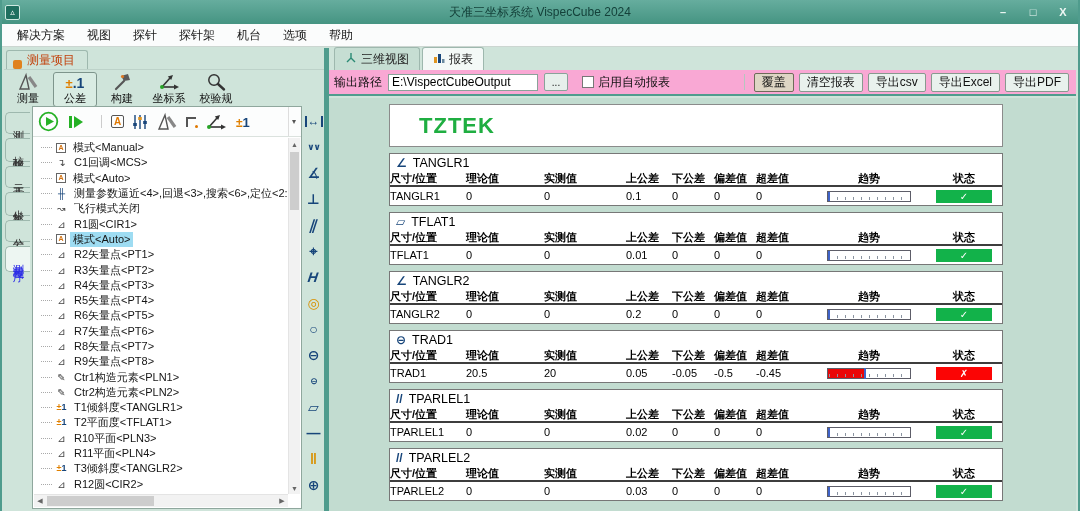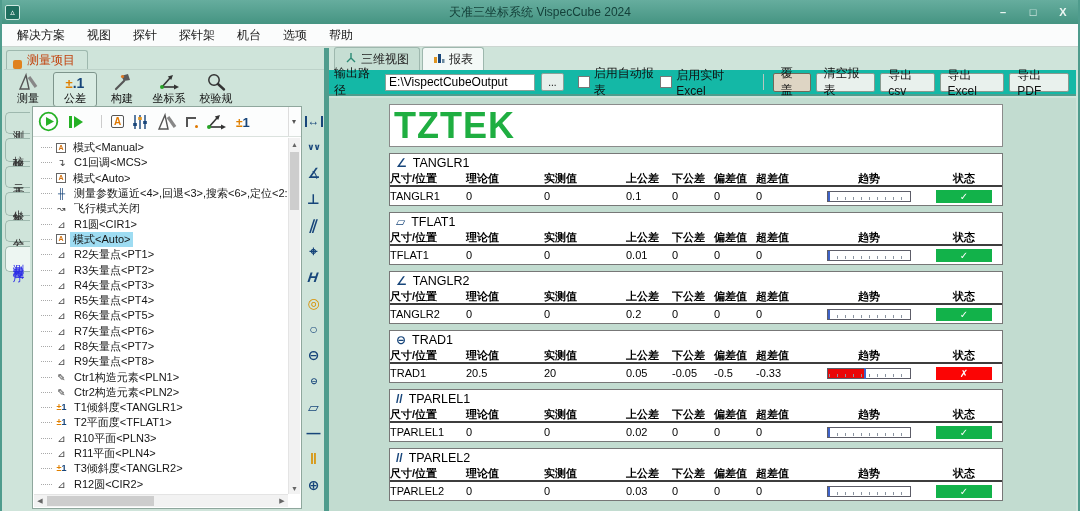--- a/index.html
+++ b/index.html
@@ -73,36 +73,36 @@
   .gdt-btn{width:20px;height:26px;display:flex;align-items:center;justify-content:center;font-size:14px;color:#17457a;font-weight:bold;flex:none}
   .gdt-btn.accent{color:#d89000}
   .g.dist{border-left:2px solid #17457a;border-right:2px solid #17457a;padding:0 1px;line-height:11px;font-size:12px}
   .g.small{font-size:9px;letter-spacing:-1px}
   .skew{transform:skewX(-18deg);display:inline-block}
 
   
   #rtabs{position:absolute;top:0;left:0;right:0;height:22px;display:flex;align-items:flex-end;padding-left:5px;gap:2px}
   .rtab{display:flex;align-items:center;gap:4px;padding:3px 10px 2px;font-size:12px;border:1px solid #9eb8ae;border-bottom:none;border-radius:3px 3px 0 0;background:#c6ded3;color:#222}
   .rtab.sel{background:#f4f9f7}
-  #controls{position:absolute;top:22px;left:0;right:0;height:26px;background:#14b8a6;border-bottom:2px solid #4f9c8d;display:flex;align-items:center;gap:6px;padding:0 5px;font-size:12px;color:#111}
+  #controls{position:absolute;top:22px;left:0;right:0;height:26px;background:#f9a8d4;border-bottom:2px solid #4f9c8d;display:flex;align-items:center;gap:6px;padding:0 5px;font-size:12px;color:#111}
   #outpath-input{width:150px;height:17px;border:1px solid #8aa29a;font-size:12px;padding:0 3px;background:#fff}
   #browse-btn{width:24px;height:18px;font-size:10px;background:#e7efeb;border:1px solid #8aa29a;display:flex;align-items:center;justify-content:center;border-radius:2px}
   .cgroup{display:flex;align-items:center;gap:4px}
   .cgroup.first{margin-left:8px}
   .cbox{width:12px;height:12px;border:1px solid #777;background:#fff;flex:none}
   #spacer{flex:1}
   .vsep{width:1px;height:16px;background:#b6c6bf;margin:0 3px}
   #act-btns{display:flex;gap:5px;margin-right:2px}
   .act-btn{height:19px;padding:0 7px;font-size:12px;background:#e9f1ed;border:1px solid #88998f;border-radius:2px;display:flex;align-items:center;color:#111}
   .act-btn.pressed{background:#ded5c4;border-color:#6f6a5a}
 
   
   #report{position:absolute;top:50px;left:0;right:0;bottom:0;background:#c2dcd0;overflow:hidden;padding:6px 0 0 60px}
   #logo-card{width:614px;height:43px;background:#fff;border:1px solid #8b8b8b;display:flex;align-items:center}
-  #logo-text{font-size:36px;font-weight:bold;color:#1fae41;margin-left:4px;letter-spacing:1px}
+  #logo-text{font-size:22px;font-weight:bold;color:#1fae41;margin-left:29px;letter-spacing:1px}
   .tcard{width:614px;background:#fff;border:1px solid #777;margin-top:6px}
   .tc-title{display:flex;align-items:center;gap:6px;padding:1px 6px;height:17px}
   .tc-sym{color:#17457a;font-weight:bold;font-size:12px}
   .tc-name{font-size:12.5px;color:#000}
   .tgrid{display:grid;grid-template-columns:76px 78px 82px 46px 42px 42px 56px 114px 1fr;align-items:center}
   .thead{height:16px;border-bottom:2px solid #3d3d3d}
   .thead span{font-weight:bold;font-size:11px;color:#000}
   .trowd{height:18px}
   .trowd span{font-size:11px;color:#000}
   .c0{}
@@ -451,24 +451,20 @@
         </div>
       <div id="controls">
         <span>输出路径</span>
         <input id="outpath-input" value="E:\VispectCubeOutput" style="">
         <div id="browse-btn">...</div>
         <span id="cbs" style="display:flex;">
             <span class="cgroup first">
               <span class="cbox"></span>
               <span>启用自动报表</span>
             </span>
-            <span class="cgroup">
-              <span class="cbox"></span>
-              <span>启用实时Excel</span>
-            </span>
           </span>
         <div id="spacer"></div>
         <div class="vsep"></div>
         <div id="act-btns">
             <div class="act-btn pressed">覆盖</div>
             <div class="act-btn">清空报表</div>
             <div class="act-btn">导出csv</div>
             <div class="act-btn">导出Excel</div>
             <div class="act-btn">导出PDF</div>
           </div>
@@ -586,21 +582,21 @@
               <span class=" center">趋势</span>
               <span class=" center">状态</span>
             </div>
             <div class="tgrid trowd">
               <span class="c0">TRAD1</span>
               <span>20.5</span>
               <span>20</span>
               <span>0.05</span>
               <span>-0.05</span>
               <span>-0.5</span>
-              <span>-0.33</span>
+              <span>-0.45</span>
               <div class="bar">
                 <span class="fill" style="width:44%"></span>
                 <span class="ticks"></span>
                 <span class="divd" style="left:44%"></span>
               </div>
               <div class="st fail">✗</div>
             </div>
           </div>
           <div class="tcard">
             <div class="tc-title">

